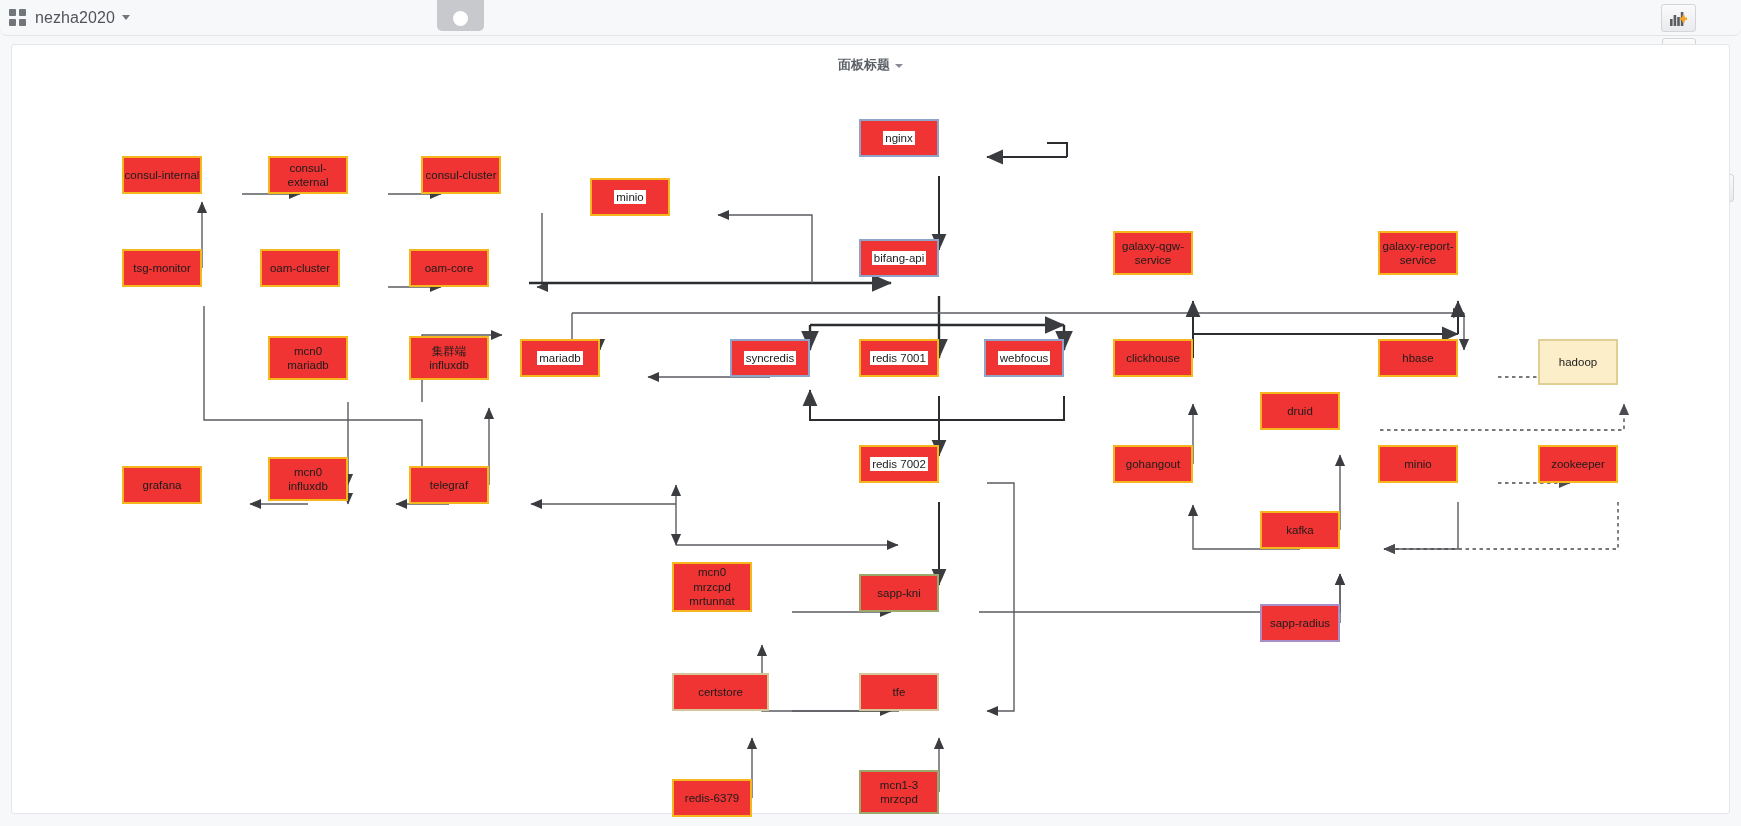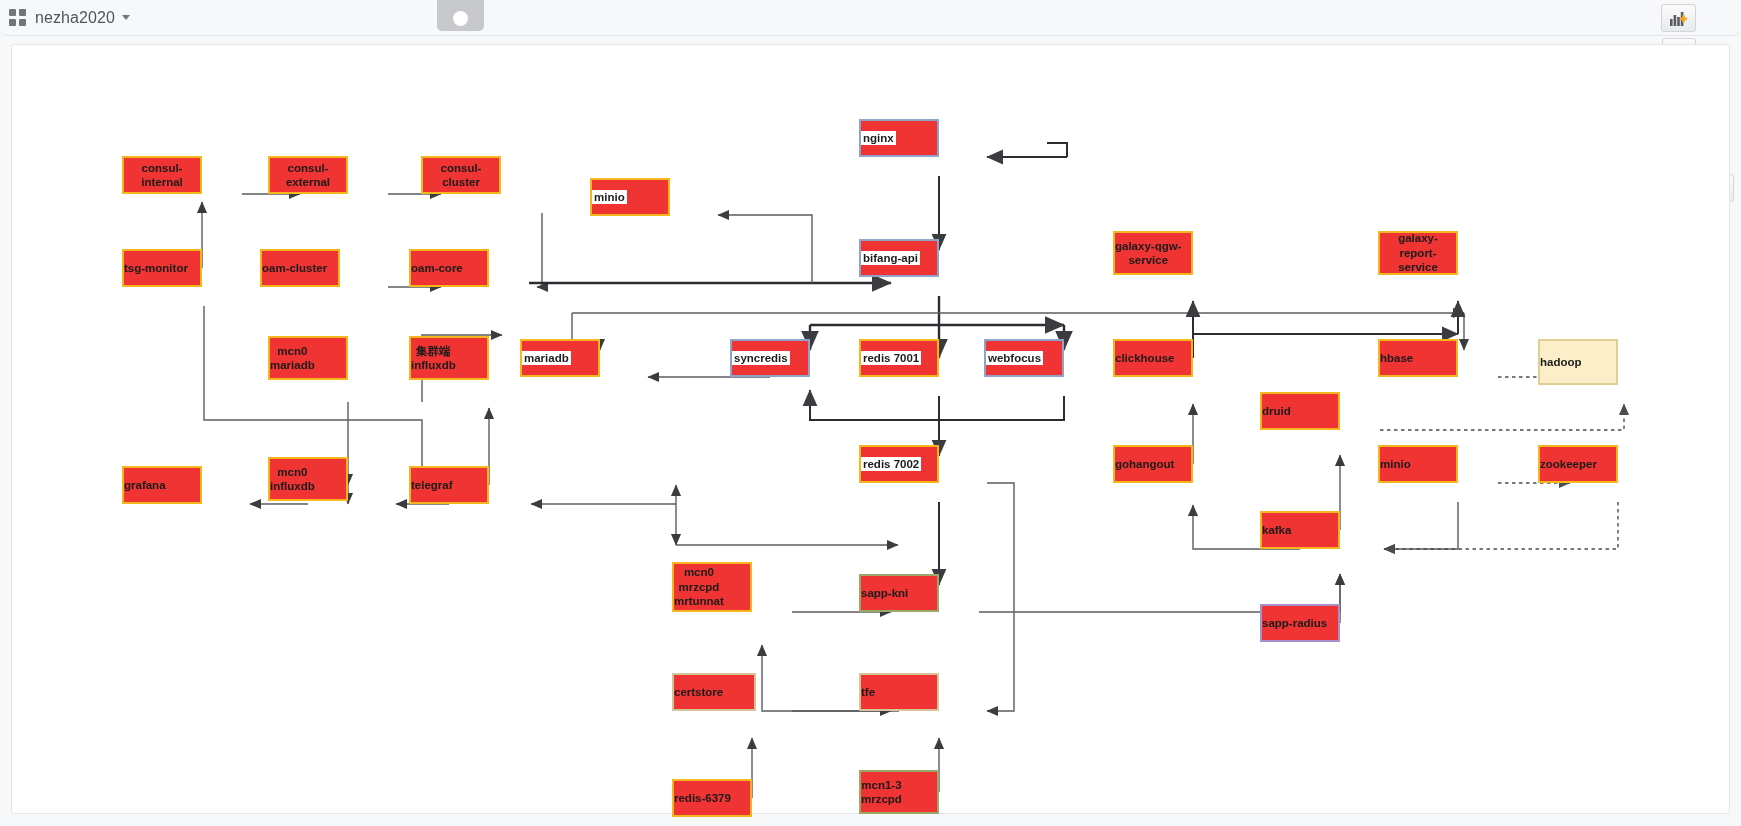--- a/index.html
+++ b/index.html
@@ -88,23 +88,23 @@
   #canvas {
     position: absolute; left: 0; top: 0;
     width: 1719px; height: 770px;
   }
   #edges { position: absolute; left: 0; top: 0; width: 1719px; height: 770px; }
 
   .node {
     position: absolute;
     background: #f03333;
     border: 2px solid #f5b61e;
-    display: flex; align-items: center; 
+    display: flex; align-items: center; justify-content: center;
     text-align: center;
-    font-size: 11.5px; font-weight: 700; color: #1c1c1c;
+    font-size: 11.5px; font-weight: 400; color: #1c1c1c;
     line-height: 1.25;
     cursor: pointer;
     z-index: 5;
   }
   .node.blue  { border-color: #8fa4c8; }
   .node.purple{ border-color: #a98fc8; }
   .node.olive { border-color: #9aa86a; }
   .node.tan   { border-color: #d3c79a; }
   .node.cream { background: #fbeec8; border-color: #e0cf95; }
   .node .lbl { display: inline-block; }
@@ -198,20 +198,23 @@
     <div class="tbtn">
       <svg width="15" height="15" viewBox="0 0 15 15">
         <path d="M12.4 5.2 A5.4 5.4 0 1 0 12.6 9.4" fill="none" stroke="#5a5c63" stroke-width="1.6"></path>
         <path d="M13.6 1.4 L13.1 5.8 L8.9 5.0 Z" fill="#5a5c63"></path>
       </svg>
     </div>
   </div>
 </div>
 
 <div id="panel">
+  <div id="panel-title">
+    <span>面板标题</span><span class="caret2"></span>
+  </div>
 
   <div id="canvas">
     <svg id="edges">
       <defs>
         <marker id="ah" markerWidth="9" markerHeight="9" refX="8" refY="4.5" orient="auto">
           <path d="M0,0.8 L8.4,4.5 L0,8.2 Z" fill="#3a3c40"></path>
         </marker>
         <marker id="ahd" markerWidth="9" markerHeight="9" refX="8" refY="4.5" orient="auto">
           <path d="M0,0.8 L8.4,4.5 L0,8.2 Z" fill="#4a4c50"></path>
         </marker>
@@ -398,21 +401,21 @@
       </div>
       <div class="node " style="left: 660px; top: 517px; width: 80px; height: 50px;">
         <div><span class="lbl">mcn0</span><br><span class="lbl">mrzcpd</span><br><span class="lbl">mrtunnat</span></div>
       </div>
       <div class="node olive" style="left: 847px; top: 529px; width: 80px; height: 38px;">
         <div><span class="lbl">sapp-kni</span></div>
       </div>
       <div class="node purple" style="left: 1248px; top: 559px; width: 80px; height: 38px;">
         <div><span class="lbl">sapp-radius</span></div>
       </div>
-      <div class="node tan" style="left: 660px; top: 628px; width: 84px; height: 38px;">
+      <div class="node tan" style="left: 660px; top: 628px; width: 97px; height: 38px;">
         <div><span class="lbl">certstore</span></div>
       </div>
       <div class="node tan" style="left: 847px; top: 628px; width: 80px; height: 38px;">
         <div><span class="lbl">tfe</span></div>
       </div>
       <div class="node " style="left: 660px; top: 734px; width: 80px; height: 38px;">
         <div><span class="lbl">redis-6379</span></div>
       </div>
       <div class="node olive" style="left: 847px; top: 725px; width: 80px; height: 44px;">
         <div><span class="lbl">mcn1-3</span><br><span class="lbl">mrzcpd</span></div>

